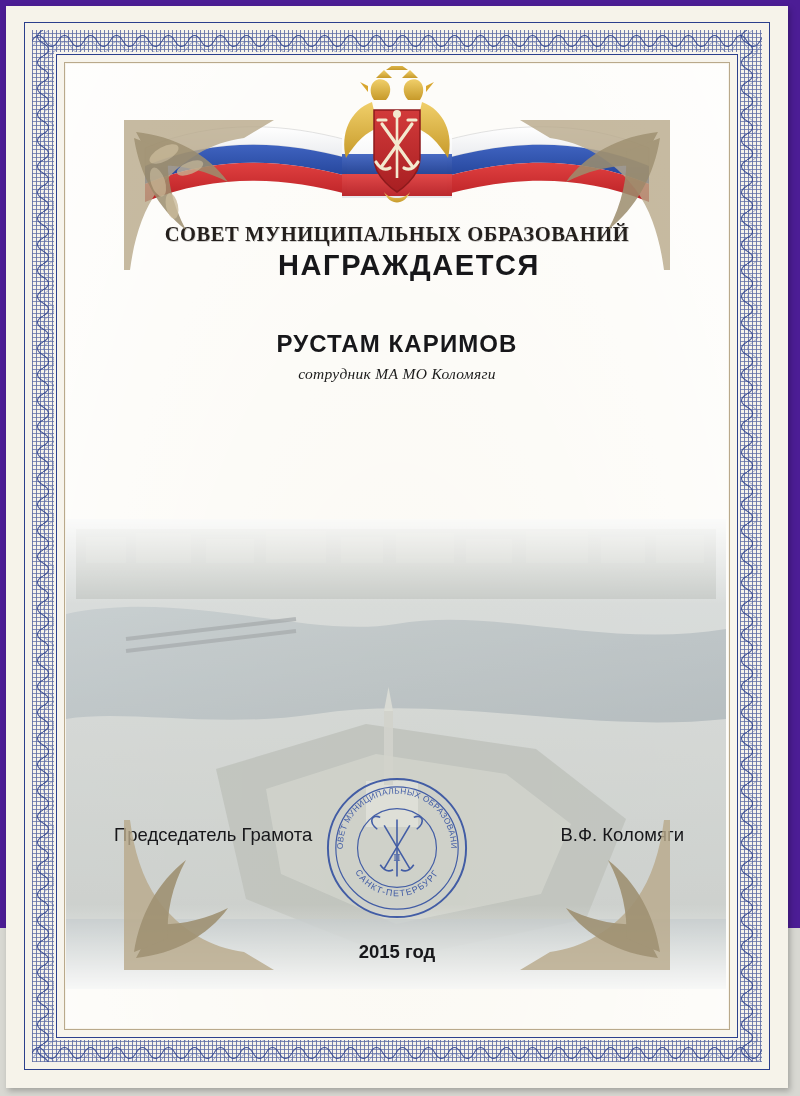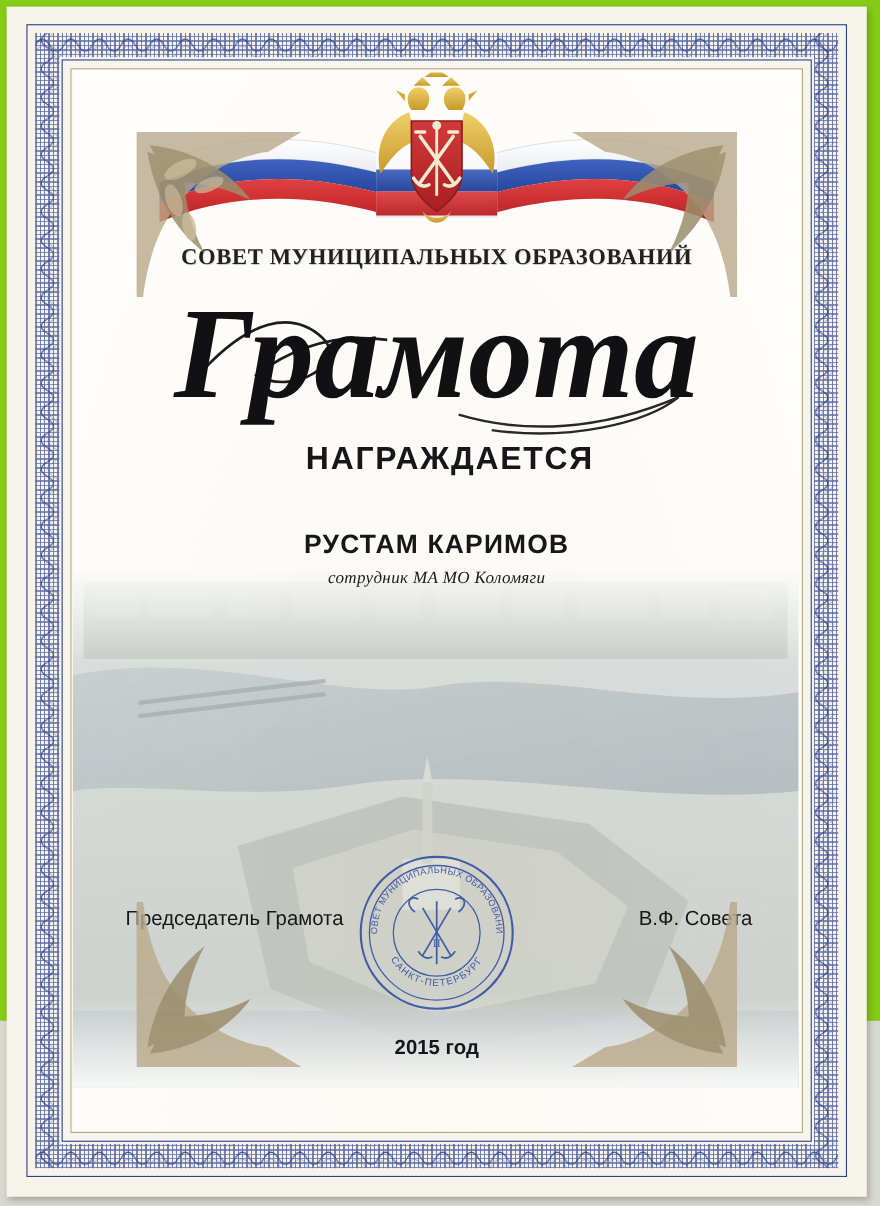--- a/index.html
+++ b/index.html
@@ -12,21 +12,21 @@
     height: 1096px;
     overflow: hidden;
     font-family: "Liberation Sans", sans-serif;
   }
 
   
   .scan {
     position: relative;
     width: 800px;
     height: 928px;
-    background: #84cc16;
+    background: #4c1d95;
   }
   .paper {
     position: absolute;
     left: 6px;
     top: 6px;
     width: 782px;
     height: 1082px;
     background: #f6f3ea;
     box-shadow: 2px 3px 6px rgba(0,0,0,0.25);
   }
@@ -365,28 +365,20 @@
             <circle cx="75" cy="48" r="4" fill="#f3e9cf"></circle>
 
             <path d="M62 126 C68 140 82 140 88 126 C82 134 68 134 62 126 Z" fill="url(#gold)"></path>
           </svg>
         </div>
 
         <div class="org-title">
           <div>СОВЕТ МУНИЦИПАЛЬНЫХ ОБРАЗОВАНИЙ</div>
         </div>
 
-        <div class="gramota">
-          <svg viewBox="0 0 560 150" width="560" height="150">
-            <text x="280" y="112" text-anchor="middle" font-family="Liberation Serif, serif" font-style="italic" font-weight="bold" font-size="118" fill="#111013">Грамота</text>
-
-            <path d="M60 96 C110 38 150 34 176 58 C200 80 150 112 116 92 C150 66 190 54 235 60" fill="none" stroke="#111013" stroke-width="2.4" opacity="0.95"></path>
-            <path d="M300 128 C360 146 430 142 500 112 C470 136 400 152 330 142" fill="none" stroke="#111013" stroke-width="2.2" opacity="0.9"></path>
-          </svg>
-        </div>
 
         <div class="award-word">НАГРАЖДАЕТСЯ</div>
 
         <div class="recipient">РУСТАМ КАРИМОВ</div>
         <div class="recipient-role">сотрудник  МА МО Коломяги</div>
 
 
         <svg class="stamp" viewBox="0 0 150 150">
           <defs>
             <path id="arcTop" d="M20 75 A55 55 0 0 1 130 75"></path>
@@ -409,21 +401,21 @@
             <path d="M58 92 q6 9 13 5"></path>
             <path d="M92 92 q-6 9 -13 5"></path>
             <path d="M55 56 C45 48 50 40 58 44"></path>
             <path d="M95 56 C105 48 100 40 92 44"></path>
           </g>
           <text x="75" y="88" text-anchor="middle" font-family="Liberation Serif, serif" font-size="11" fill="#2f4da0">II</text>
         </svg>
 
         <div class="signature-row">
           <span>Председатель Грамота</span>
-          <span>В.Ф. Совета</span>
+          <span>В.Ф. Коломяги</span>
         </div>
 
         <div class="year">2015 год</div>
       </div>
 
       <svg class="corner tl" viewBox="0 0 150 150">
         <g fill="#b9a98b" opacity="0.85">
           <path d="M0 0 L150 0 L120 18 C88 22 56 40 34 70 C18 92 10 120 6 150 L0 150 Z"></path>
         </g>
         <g fill="#9d8e6e" opacity="0.9">

